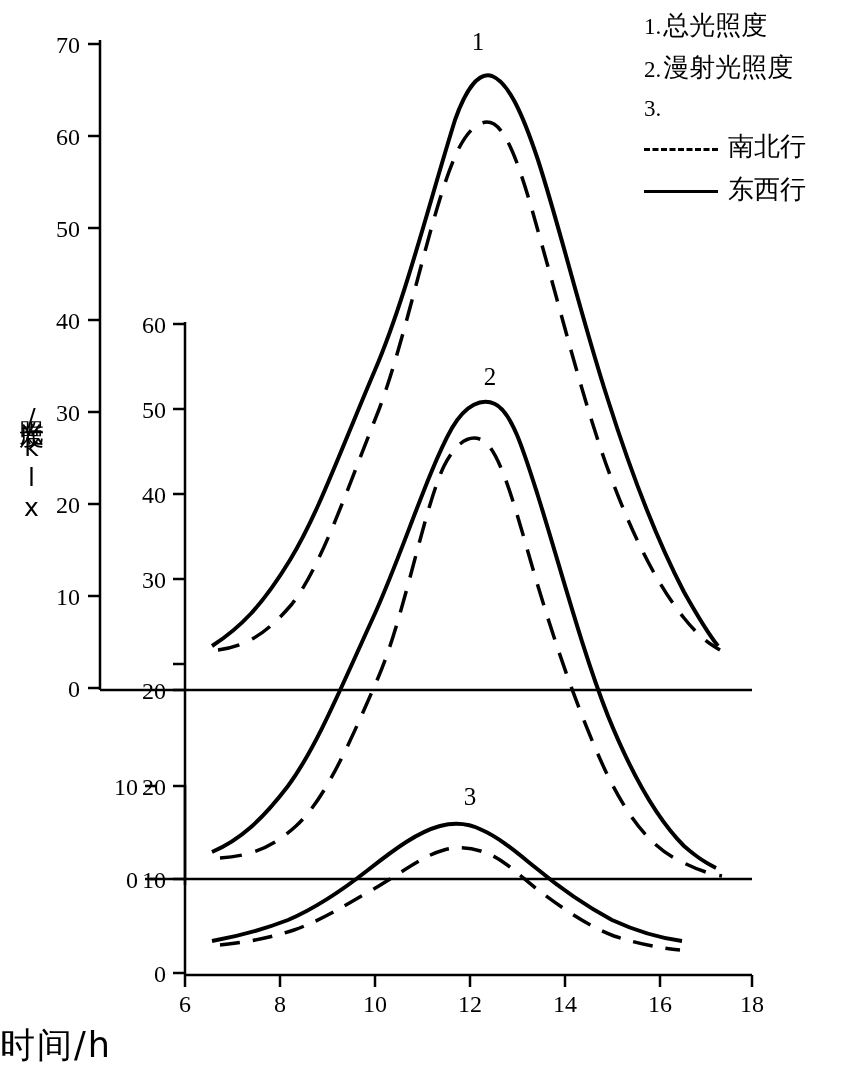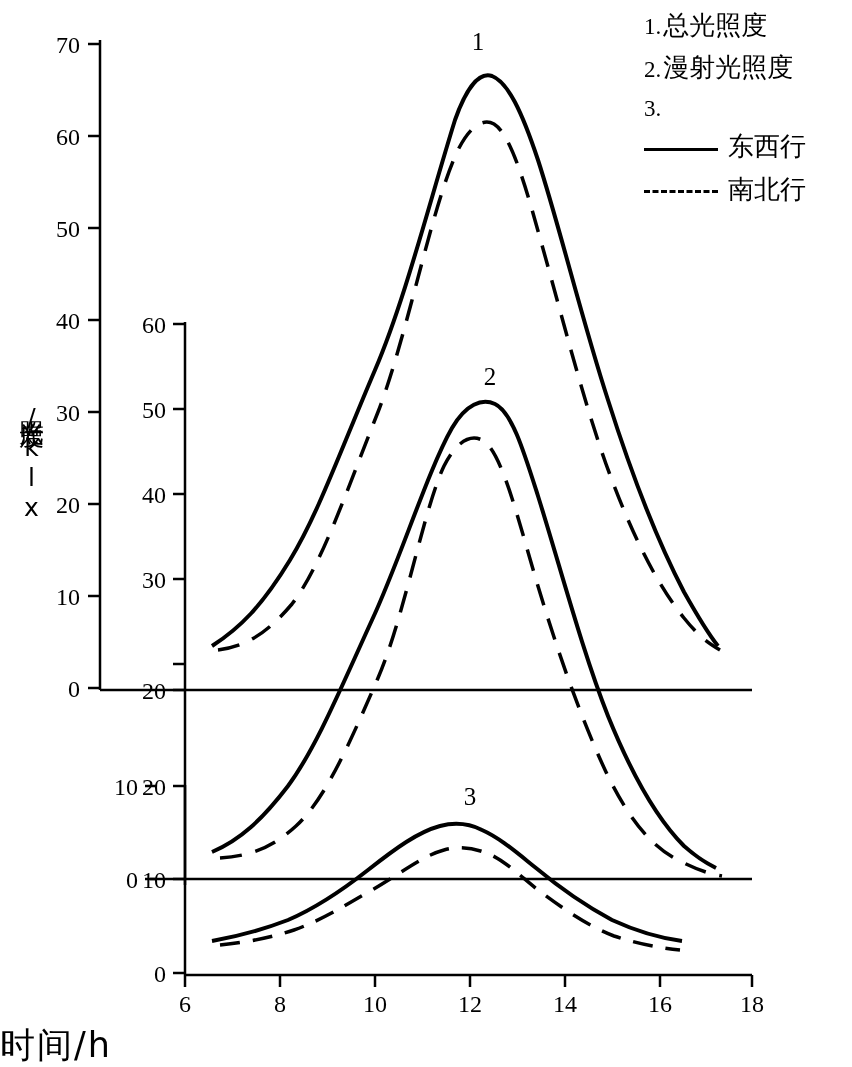--- a/index.html
+++ b/index.html
@@ -209,22 +209,22 @@
       <span class="zh">总光照度</span>
     </div>
     <div class="row">
       <span class="num">2.</span>
       <span class="zh">漫射光照度</span>
     </div>
     <div class="row">
       <span class="num">3.</span>
     </div>
     <div class="row">
+      <span class="swatch dashed"></span>
+      <span class="zh">南北行</span>
+    </div>
+    <div class="row">
       <span class="swatch solid"></span>
       <span class="zh">东西行</span>
     </div>
-    <div class="row">
-      <span class="swatch dashed"></span>
-      <span class="zh">南北行</span>
-    </div>
   </div>
 
 </div>
 
 </body></html>

